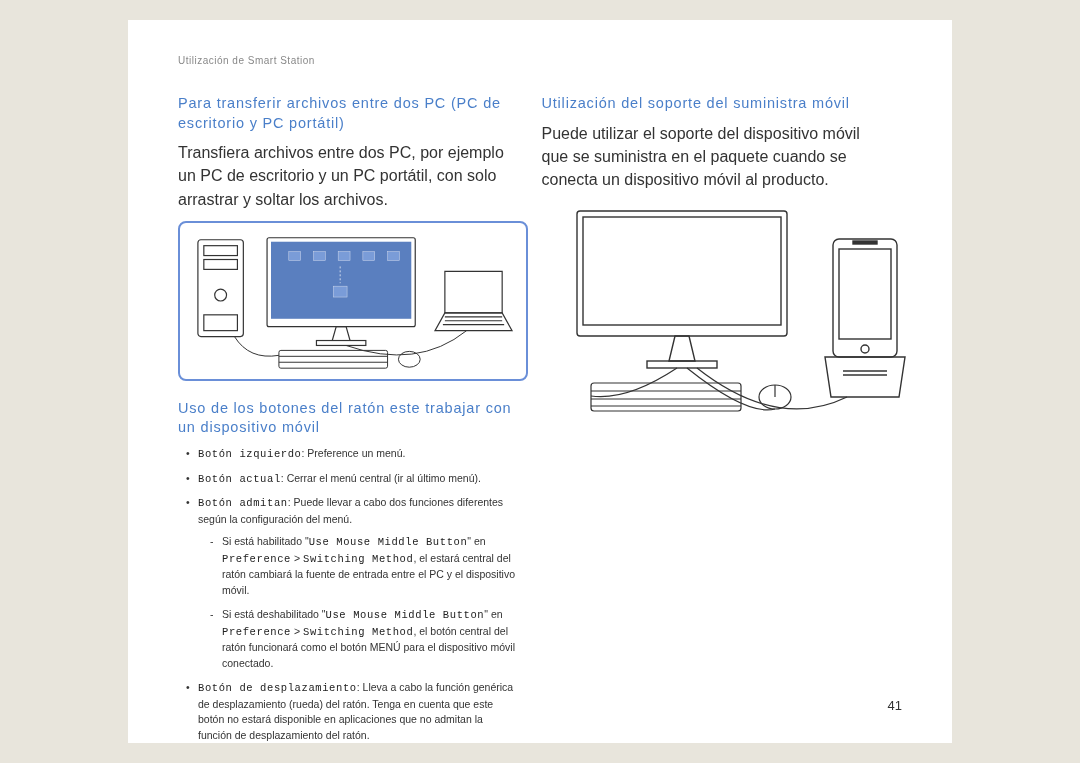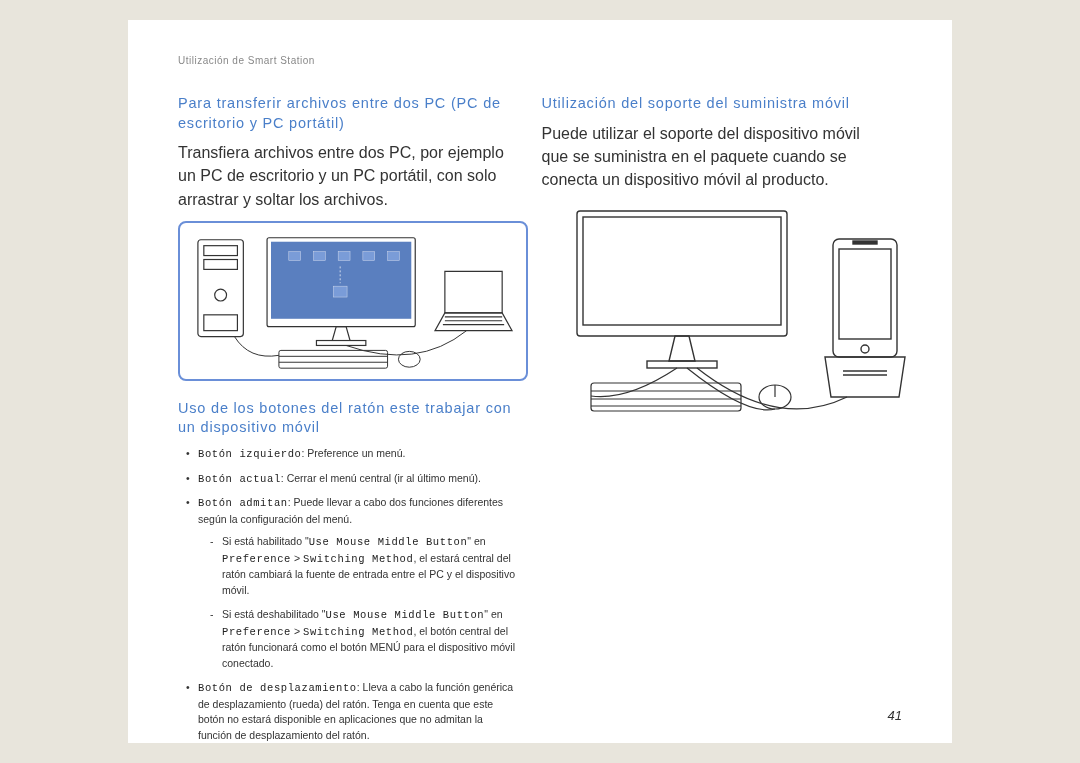--- a/index.html
+++ b/index.html
@@ -81,25 +81,24 @@
     width: 390px;
     height: 220px;
     margin-top: 6px;
     display:flex;
     align-items:center;
     justify-content:center;
   }
   svg { display:block; }
   .page-num {
     position: absolute;
-    bottom: 20px;
+    bottom: 30px;
     right: 50px;
     font-size: 13px;
     color: #333;
-    font-style: italic;
   }
 </style>
 </head>
 <body>
 
 <div class="page">
 
   <div class="header-label">Utilización de Smart Station</div>
 
   <div class="columns">

